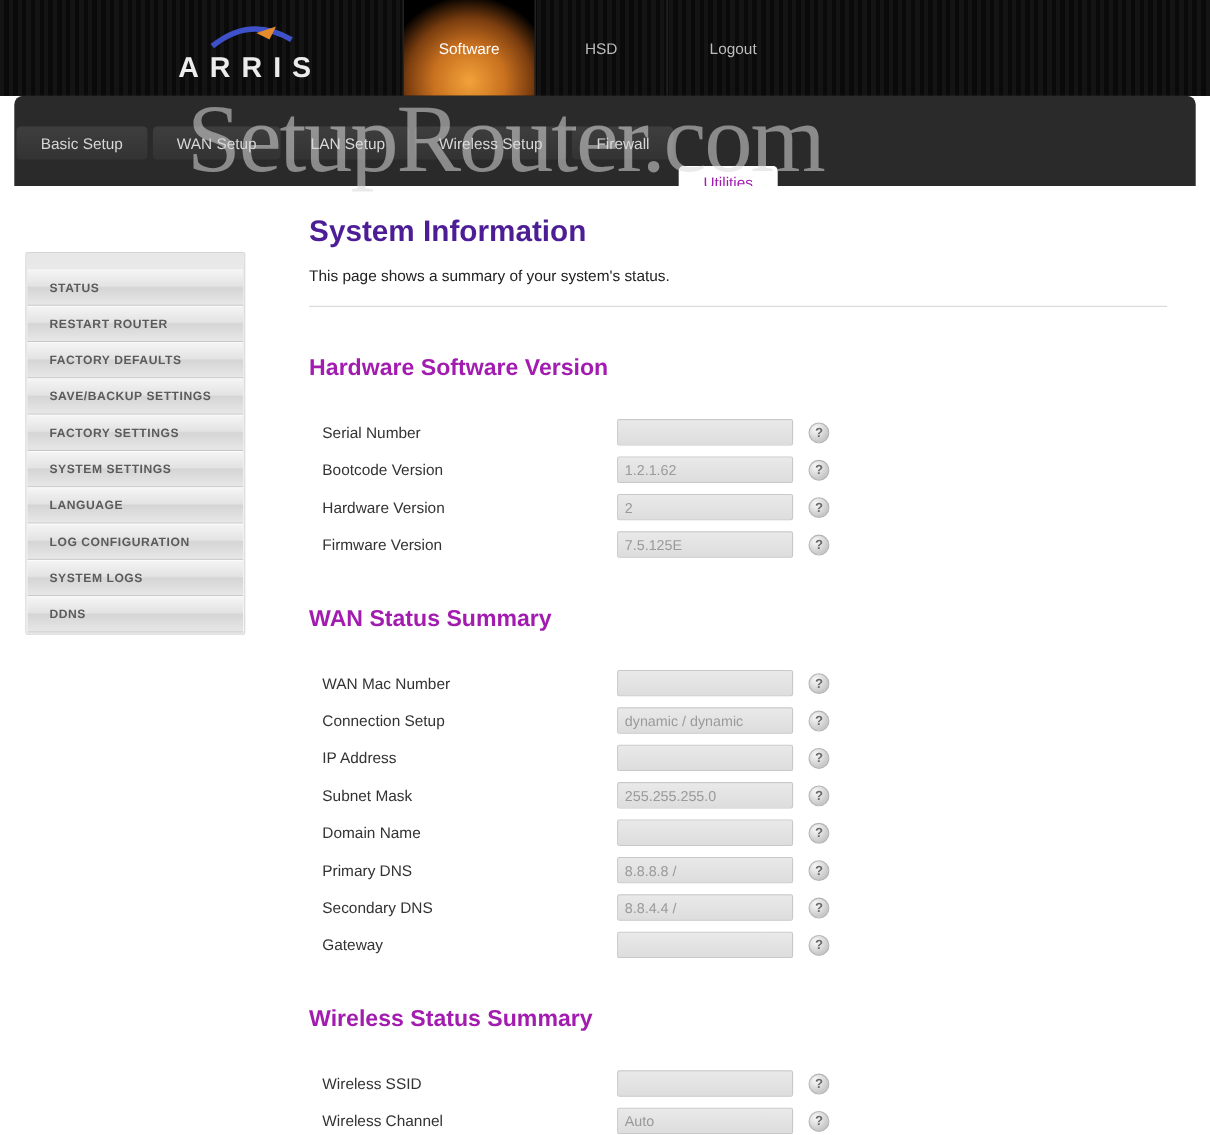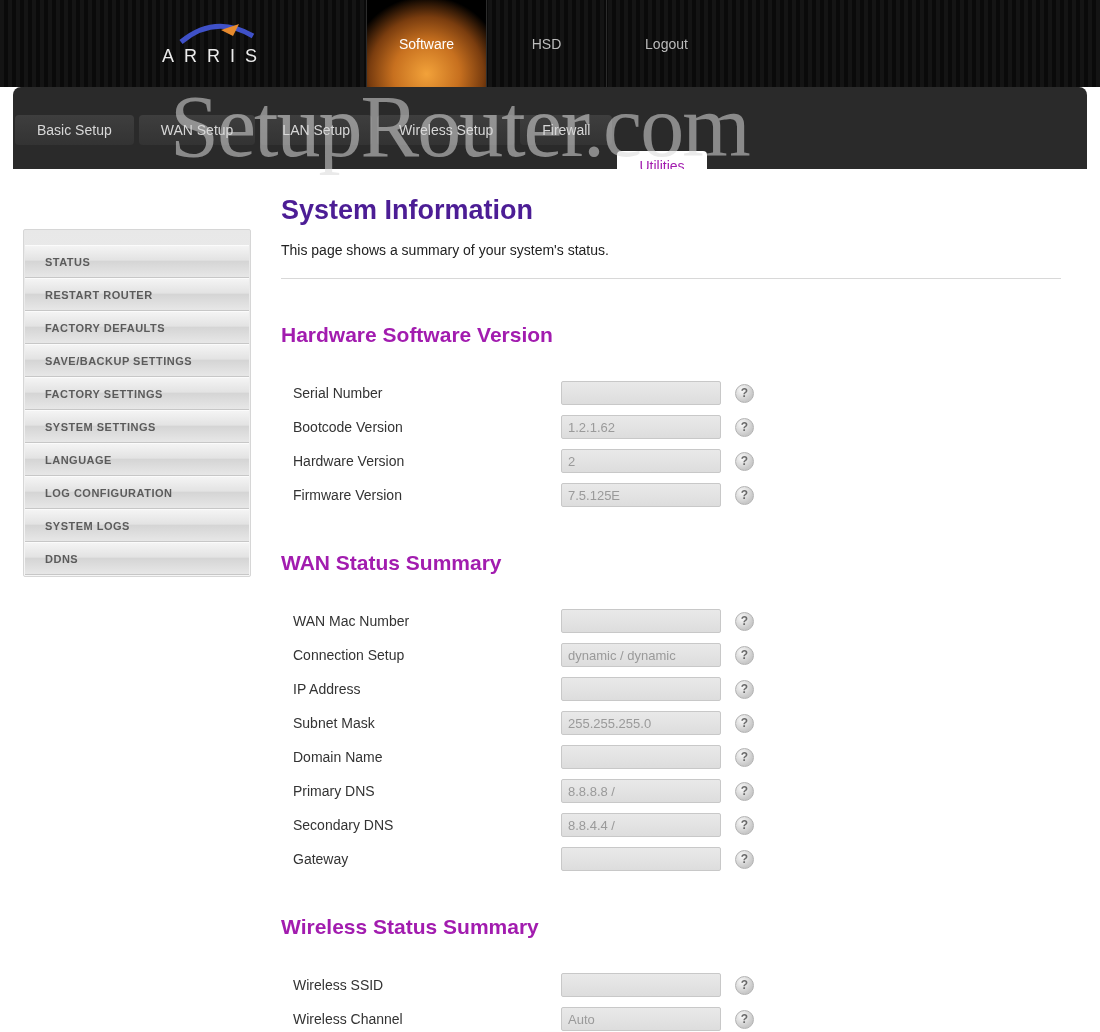--- a/index.html
+++ b/index.html
@@ -26,23 +26,23 @@
     width: 850px; margin-left: 122px; height: 100%;
     display: flex; align-items: flex-end;
     position: relative;
   }
   .logo {
     position: absolute; left: 40px; top: 22px;
     display: flex; flex-direction: column; align-items: center;
   }
   .logo-word {
     font-family: "Arial Black", Arial, sans-serif;
-    font-weight: 400;
+    font-weight: 700;
     letter-spacing: 10px;
-    font-size: 18px;
+    font-size: 26px;
     color: #ececec;
   }
   .logo svg { display: block; }
 
   .primary-nav {
     display: flex; align-items: flex-end;
     margin-left: 244px;
     height: 87px;
   }
   .primary-nav .item {
@@ -112,21 +112,21 @@
     background: #fff;
     border-radius: 0 0 8px 8px;
     padding: 16px 0 40px 0;
     min-height: 863px;
     position: relative;
   }
 
   
   .side-pane {
     position: absolute; left: 10px; top: 60px;
-    width: 228px;
+    width: 200px;
     background: linear-gradient(#e8e8e8,#f6f6f6);
     border: 1px solid #d6d6d6;
     border-radius: 2px;
     padding: 1px;
   }
   .side-item {
     height: 33px;
     background: linear-gradient(#f4f4f4 0%, #e3e3e3 45%, #d5d5d5 50%, #e7e7e7 100%);
     border-top: 1px solid #fbfbfb;
     border-bottom: 1px solid #c7c7c7;

